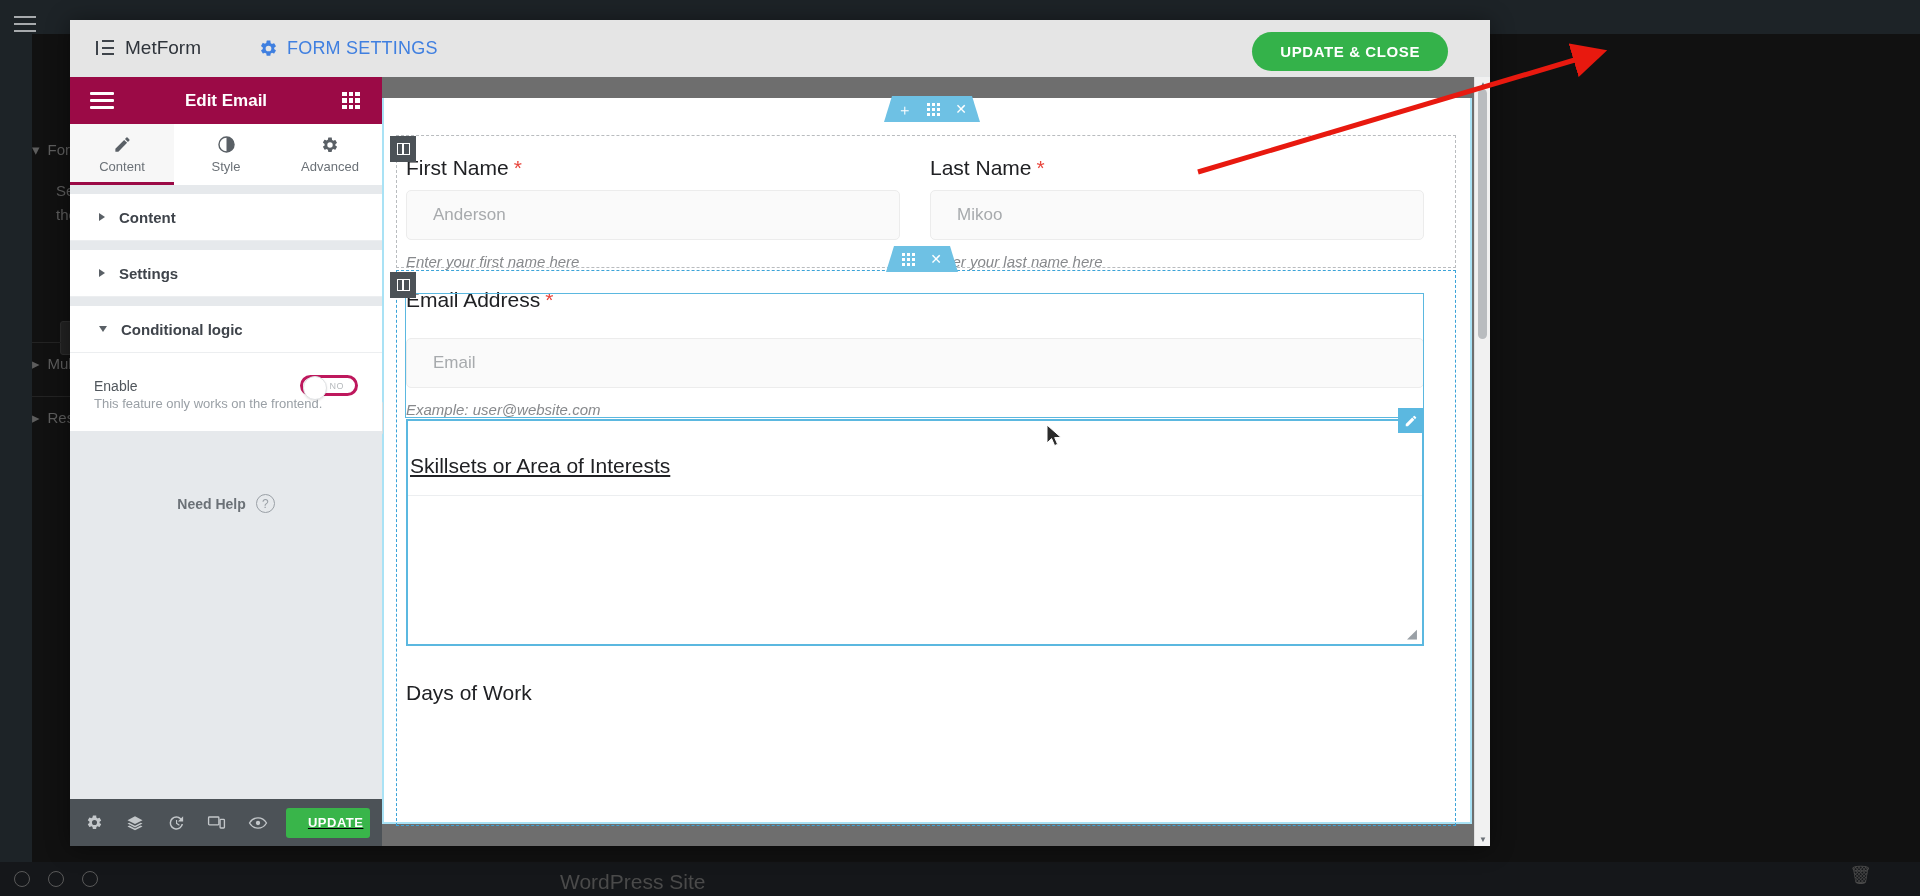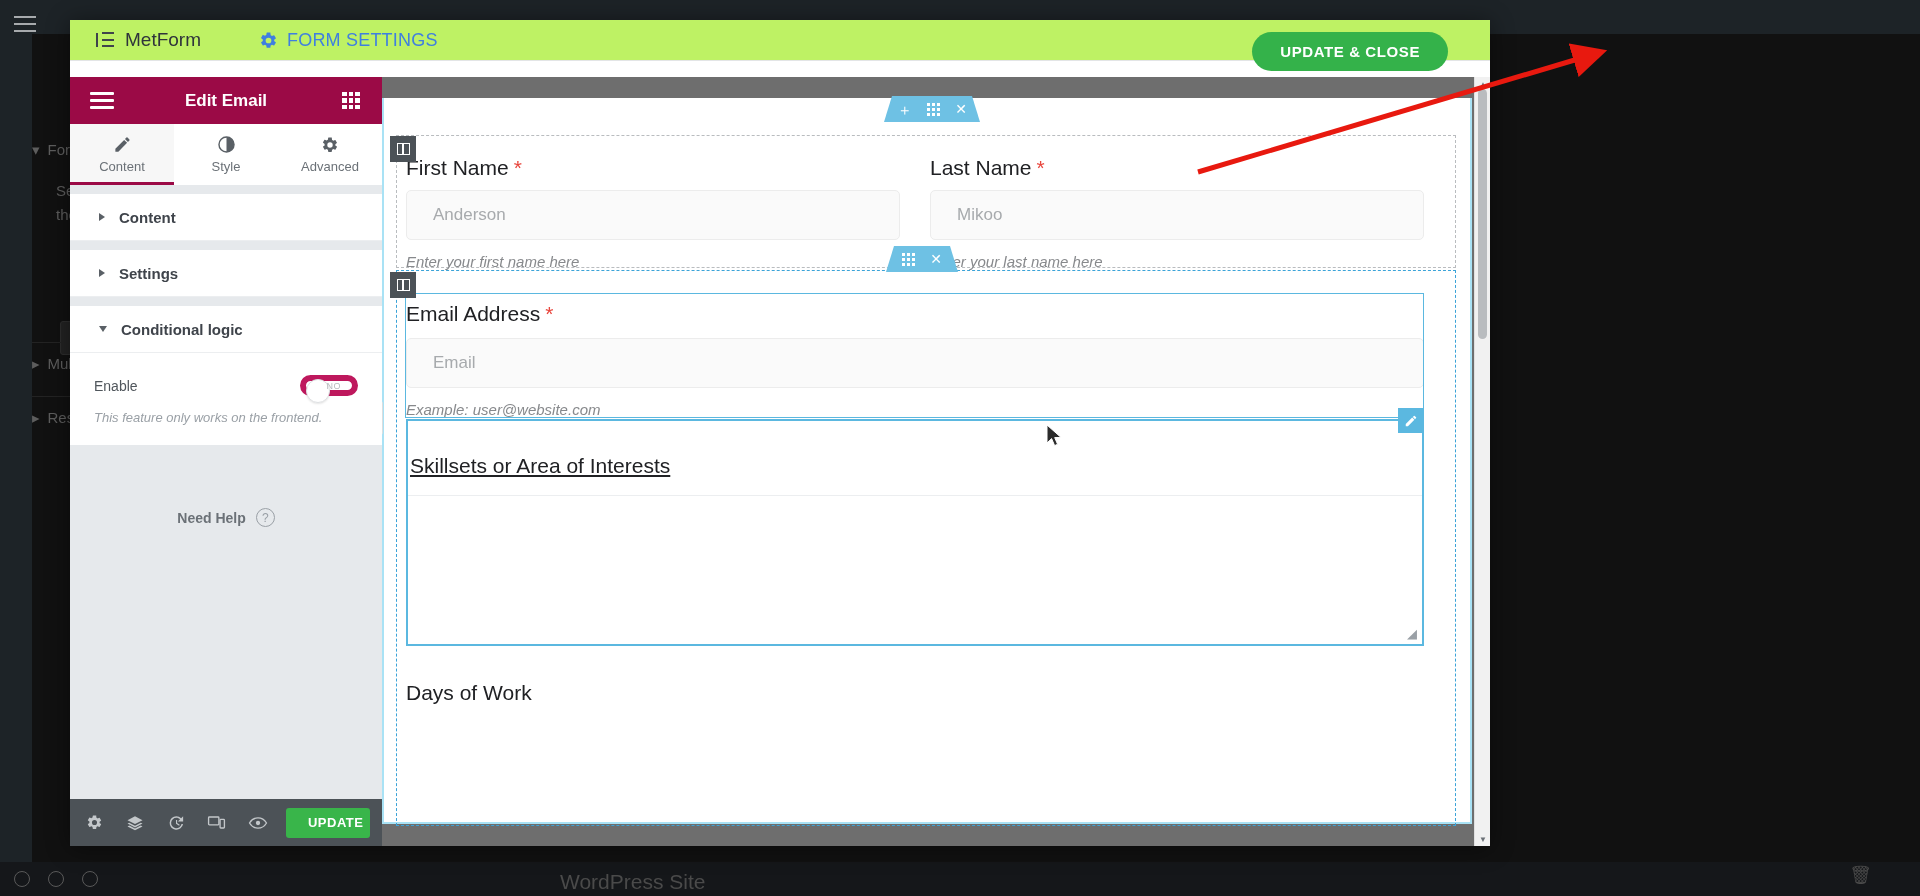--- a/index.html
+++ b/index.html
@@ -41,21 +41,21 @@
   }
 
   
   #modal {
     position: absolute; left: 70px; top: 20px; width: 1420px; height: 826px;
     background: #fff; box-shadow: 0 2px 22px rgba(0,0,0,.45);
   }
 
   
   #modal-header {
-    position: relative; height: 41px; background: #bef264;
+    position: relative; height: 57px; background: #e5e5e5;
     display: flex; align-items: center; border-bottom: 1px solid #e3e5e6; text-align: center;
   }
   #brand { display: flex; align-items: center; gap: 11px; margin-left: 26px; }
   #brand-icon { width: 18px; height: 16px; position: relative; }
   #brand-icon .bar { position: absolute; left: 6px; height: 2px; background: #3f444b; width: 12px; }
   #brand-icon .bar:nth-child(1) { top: 1px; }
   #brand-icon .bar:nth-child(2) { top: 7px; }
   #brand-icon .bar:nth-child(3) { top: 13px; }
   #brand-icon .vbar { position: absolute; left: 0; top: 1px; width: 2px; height: 14px; background: #3f444b; }
   #brand-name { font-size: 19px; color: #2f343b; }
@@ -109,41 +109,41 @@
     font-size: 15px; font-weight: bold; color: #3f444b;
     border-bottom: 1px solid #eceef0;
   }
   .tri-right { width: 0; height: 0; border-left: 6px solid #5a6066; border-top: 4.5px solid transparent; border-bottom: 4.5px solid transparent; }
   .tri-down  { width: 0; height: 0; border-top: 6px solid #5a6066; border-left: 4.5px solid transparent; border-right: 4.5px solid transparent; }
   .acc-body { background: #fff; padding: 22px 24px 20px 24px; }
   .ctrl-row { display: flex; align-items: center; justify-content: space-between; }
   .ctrl-label { font-size: 14px; color: #50565c; }
   .switch {
     width: 58px; height: 21px; border-radius: 11px; background: #fff;
-    border: 6px solid #be185d; position: relative; cursor: pointer; display: flex; align-items: center;
+    border: 3px solid #be185d; position: relative; cursor: pointer; display: flex; align-items: center;
   }
   .switch .knob {
     position: absolute; left: 0px; top: -2px; width: 24px; height: 24px; border-radius: 50%;
     background: #fff; border: 1px solid #dfe1e3; box-shadow: 0 1px 2px rgba(0,0,0,.10);
   }
   .switch .val { position: absolute; right: 11px; font-size: 9px; color: #b6babd; letter-spacing: .5px; }
-  .ctrl-desc { margin-top: 14px; font-size: 13px; font-style: italic; color: #9aa0a6; }
+  .ctrl-desc { font-size: 13px; color: #9aa0a6; }
 
   #need-help {
     display: flex; align-items: center; justify-content: center; gap: 10px;
     margin-top: 63px; font-size: 14px; font-weight: bold; color: #6b7177; cursor: pointer;
   }
   #need-help .qmark {
     width: 19px; height: 19px; border: 1.6px solid #9aa0a6; border-radius: 50%;
     display: flex; align-items: center; justify-content: center; font-size: 12px;
     color: #9aa0a6; font-weight: normal;
   }
 
   #panel-footer {
-    height: 47px; background: #4c5257; display: flex; align-items: center; gap: 16px; padding: 0 12px;
+    height: 47px; background: #4c5257; display: flex; align-items: center; gap: 16px; padding: 0 12px; text-decoration: underline;
   }
   .foot-ic {
     width: 37px; height: 47px; display: flex; align-items: center; justify-content: center;
     cursor: pointer; color: #c3c7ca;
   }
   #update-btn {
     margin-left: auto; display: flex; height: 30px; border-radius: 3px; overflow: hidden; cursor: pointer;
   }
   #update-btn .main {
     background: #39b54a; color: #fff; font-size: 13px; font-weight: bold; letter-spacing: .5px;
@@ -453,21 +453,21 @@
             </span>
         </span>
         <span class="ic" style="font-size:14px; line-height:1;">✕</span>
       </div>
 
       <div class="sec-solid-blue" style="left:12px; top:172px; width:1060px; height:556px;"></div>
       <div class="col-handle" style="left:6px; top:174px;">
           <span class="glyph"></span>
         </div>
 
-      <div class="fld-label" style="left:22px; top:204px;">
+      <div class="fld-label" style="left:22px; top:190px;">
         <span>Email Address</span><span class="req">*</span>
       </div>
       <div class="fld-input" style="left:22px; top:240px; width:1018px; height:50px;">Email</div>
       <div class="fld-help" style="left:22px; top:303px;">Example: user@website.com</div>
 
       <div style="position:absolute; left:21px; top:195px; width:1019px; height:125px; border:1px solid #5bb8e0;"></div>
 
       <div id="skills-box" style="left:22px; top:321px; width:1018px; height:227px;">
         <div id="edit-pencil">
           <svg width="14" height="14" viewBox="0 0 24 24">

